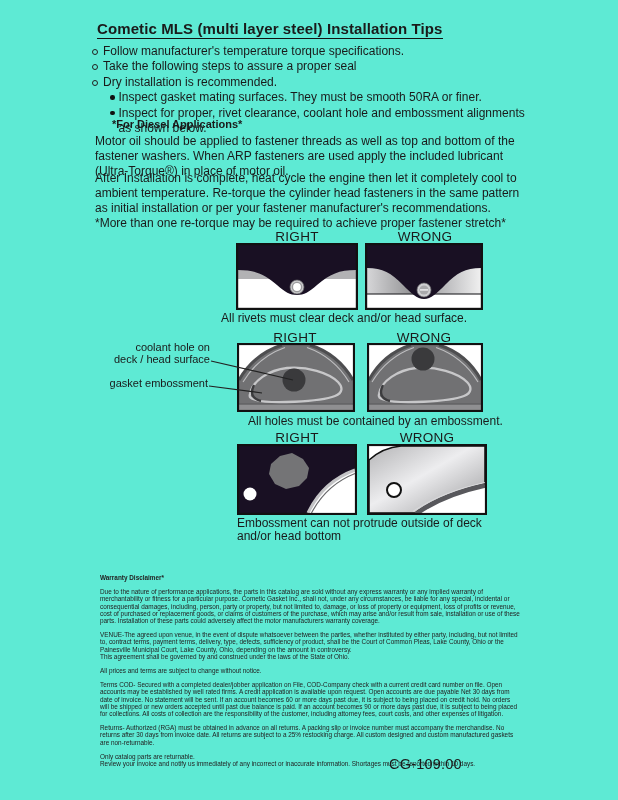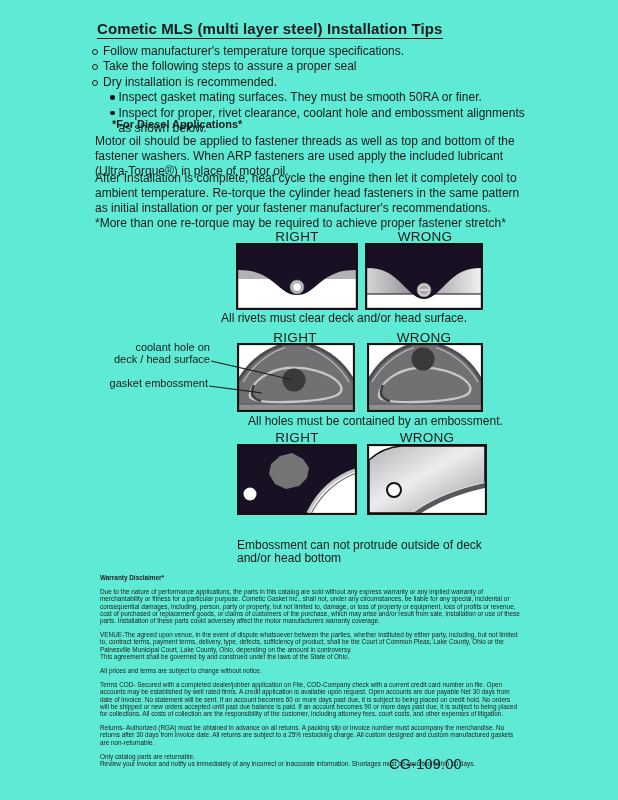--- a/index.html
+++ b/index.html
@@ -182,21 +182,21 @@
       </defs>
       <rect x="1" y="1" width="118" height="69" fill="#ffffff"></rect>
       <path d="M2,16 C12,7 22,3 34,2 H118 V40 C92,46 66,56 48,69 H2 Z" fill="url(#g3w)" stroke="#111111" stroke-width="1.5"></path>
       <path d="M46,67.5 C64,55 90,44.5 118,38.5" stroke="#d8d8da" stroke-width="1.2" fill="none"></path>
       <path d="M49,70 C67,57 93,47 118,41.5" stroke="#58585c" stroke-width="4.5" fill="none"></path>
       <circle cx="27" cy="46" r="7" fill="#ffffff" stroke="#111111" stroke-width="2"></circle>
       <rect x="1" y="1" width="118" height="69" fill="none" stroke="#111111" stroke-width="2.2"></rect>
     </svg>
   </div>
 
-  <div class="abs caption" style="left:237px;top:517px;width:300px;line-height:13px;margin-top:22px;">
+  <div class="abs caption" style="left:237px;top:517px;width:300px;line-height:13px;">
     <div>Embossment can not protrude outside of deck</div>
     <div>and/or head bottom</div>
   </div>
 
   <div class="abs legal">
     <p class="bold tight">Warranty Disclaimer*</p>
     <p style="margin-top:7px;">Due to the nature of performance applications, the parts in this catalog are sold without any express warranty or any implied warranty of merchantability or fitness for a particular purpose.  Cometic Gasket Inc., shall not, under any circumstances, be liable for any special, incidental or consequential damages, including, person, party or property, but not limited to, damage, or loss of property or equipment, loss of profits or revenue, cost of purchased or replacement goods, or claims of customers of the purchase, which may arise and/or result from sale, installation or use of these parts.  Installation of these parts could adversely affect the motor manufacturers warranty coverage.</p>
     <p class="tight">VENUE-The agreed upon venue, in the event of dispute whatsoever between the parties, whether instituted by either party, including, but not limited to, contract terms, payment terms, delivery, type, defects, sufficiency of product, shall be the Court of Common Pleas, Lake County, Ohio or the Painesville Municipal Court, Lake County, Ohio, depending on the amount in controversy.</p>
     <p>This agreement shall be governed by and construed under the laws of the State of Ohio.</p>
     <p>All prices and terms are subject to change without notice.</p>

